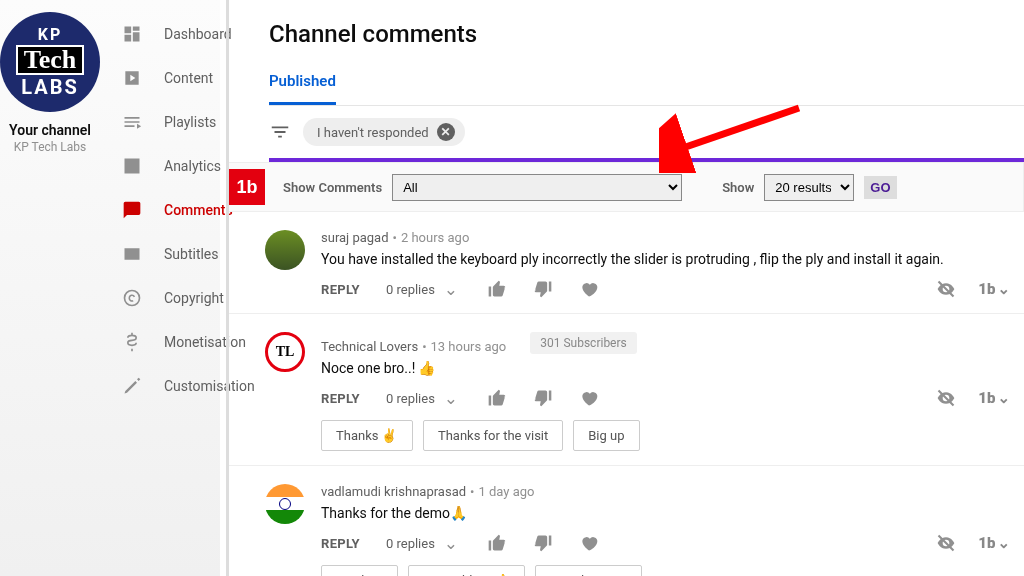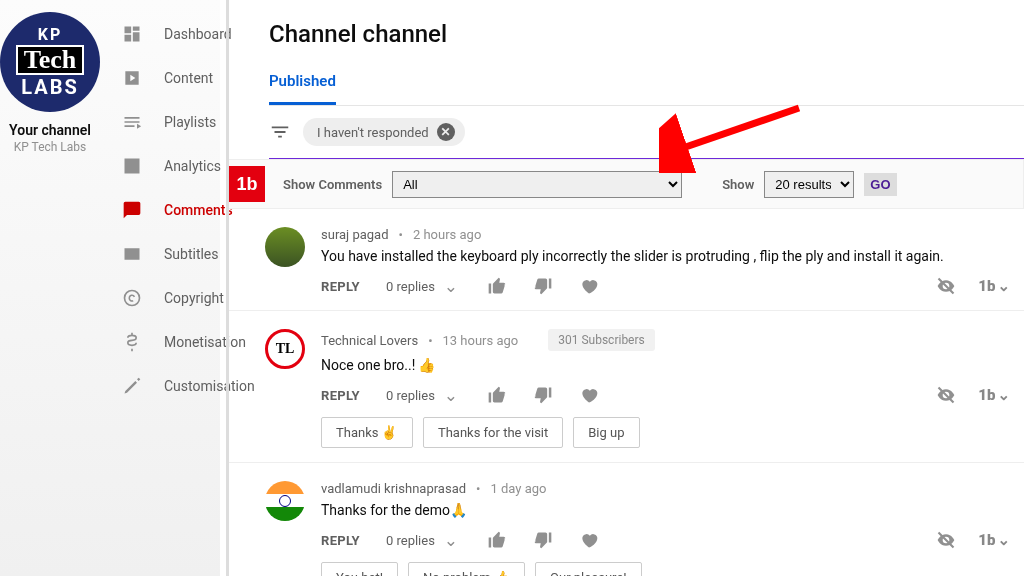--- a/index.html
+++ b/index.html
@@ -95,21 +95,21 @@
   .tab.active {
     color: #065fd4;
     font-weight: 600;
     border-bottom: 3px solid #065fd4;
   }
   .filter-row {
     display: flex;
     align-items: center;
     gap: 12px;
     padding: 12px 0;
-    border-bottom: 1px solid #6d28d9;
+    border-bottom: 4px solid #6d28d9;
   }
   .filter-icon { width: 22px; height: 22px; }
   .filter-icon svg { fill: #606060; }
   .chip {
     display: inline-flex;
     align-items: center;
     gap: 8px;
     background: #eee;
     border-radius: 16px;
     padding: 5px 10px 5px 14px;
@@ -168,21 +168,21 @@
     background: #ccc;
     display:flex; align-items:center; justify-content:center;
     font-weight:700; color:#fff; font-size:14px; flex-shrink:0;
   }
   .avatar.a1 { background: linear-gradient(#6b8e23, #3b5323); }
   .avatar.a2 { background:#fff; border:3px solid #e3000f; color:#000; border-radius:50%;}
   .avatar.a2 span{ font-family:"Times New Roman"; font-weight:900; }
   .avatar.a3 { background: linear-gradient(to bottom, #ff9933 33%, #fff 33% 66%, #138808 66%); position:relative;}
   .avatar.a3::after{content:""; width:10px;height:10px;border:1px solid #000080;border-radius:50%; position:absolute;}
   .comment-body { flex: 1; }
-  .comment-head { display:flex; align-items:center; gap:10px; font-size:13px; }
+  .comment-head { display:flex; align-items:flex-end; gap:4px; font-size:13px; }
   .author { color:#606060; }
   .dot { color:#909090; }
   .time { color:#909090; }
   .badge { background:#f1f1f1; color:#888; padding:4px 10px; border-radius:3px; font-size:12px; margin-left:20px;}
   .comment-text { color:#0d0d0d; margin-top:6px; font-size:14px; }
   .actions { display:flex; align-items:center; gap:26px; margin-top:12px; color:#606060;}
   .reply-btn { font-weight:700; font-size:13px; letter-spacing:0.3px;}
   .replies { display:flex; align-items:center; gap:6px; font-size:13px;}
   .ic { width:20px; height:20px; display:flex; align-items:center; justify-content:center; font-size:17px; color:#909090;}
   .ic svg{ fill:#909090; width:20px;height:20px;}
@@ -282,21 +282,21 @@
           <svg viewBox="0 0 24 24">
             <path d="M3 21l3-1 12-12-2-2L4 18zM18 4l2 2 2-2-2-2z"></path>
           </svg>
         </span>
       <span>Customisation</span>
     </div>
   </nav>
 </aside>
 
 <main class="main">
-  <h1 class="page-title">Channel channel</h1>
+  <h1 class="page-title">Channel comments</h1>
 
   <div class="tabs">
     <div class="tab active">Published</div>
   </div>
 
   <div class="filter-row">
     <span class="filter-icon">
       <svg viewBox="0 0 24 24">
           <path d="M3 6h18v2H3zM6 11h12v2H6zM10 16h4v2h-4z"></path>
         </svg>

